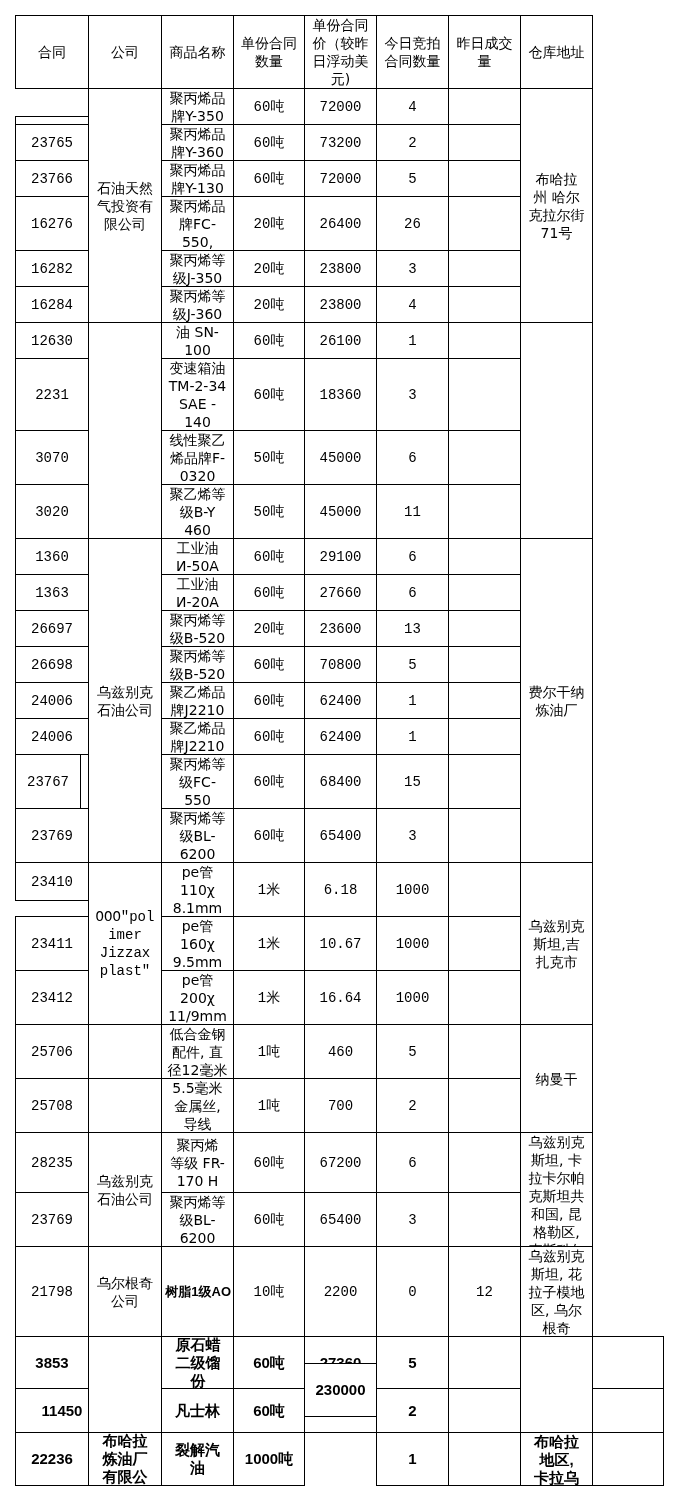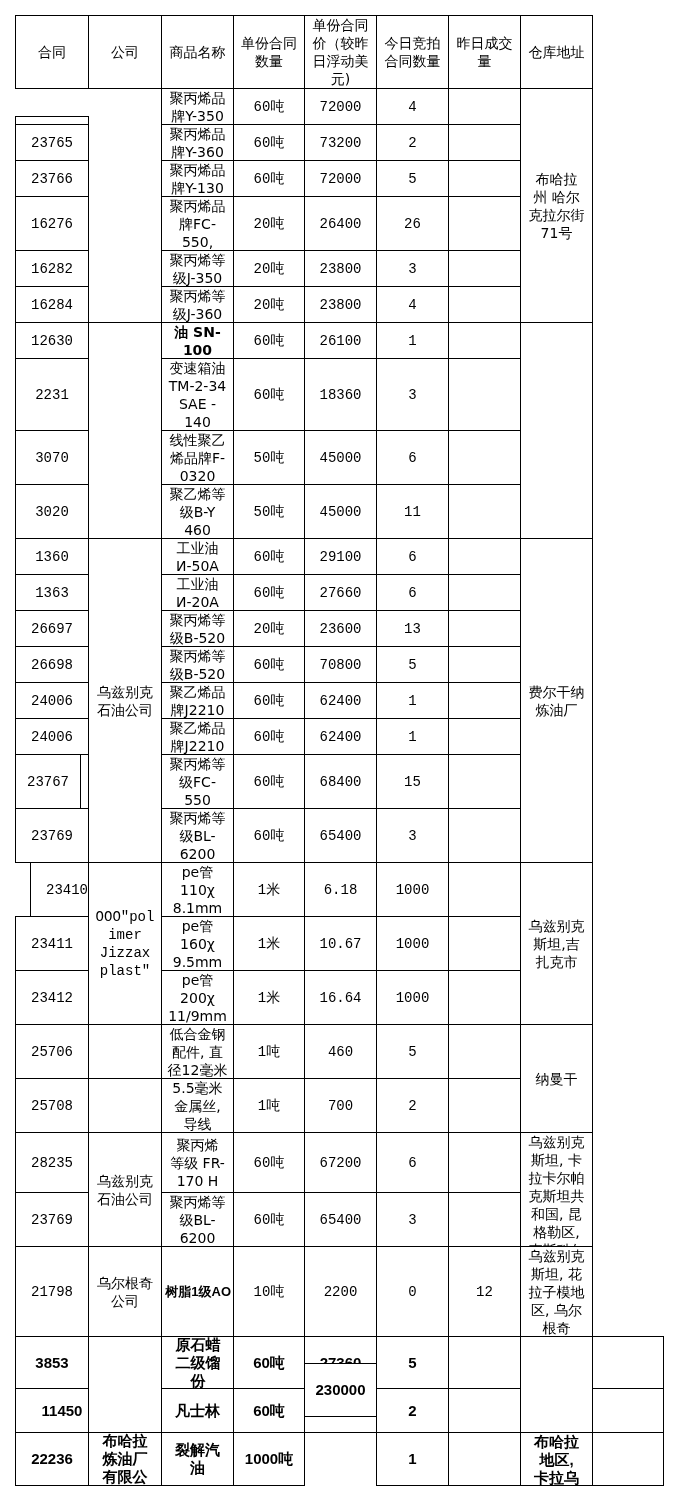--- a/index.html
+++ b/index.html
@@ -97,21 +97,21 @@
     </div>
     <div class="cell mono" style="left: 15px; width: 74px; top: 718px; height: 37px;">
       <span>24006</span>
     </div>
     <div class="cell mono" style="left: 15px; width: 66px; top: 754px; height: 55px;">
       <span>23767</span>
     </div>
     <div class="cell mono" style="left: 15px; width: 74px; top: 808px; height: 55px;">
       <span>23769</span>
     </div>
-    <div class="cell mono" style="left: 30px; width: 74px; top: 862px; height: 55px;">
+    <div class="cell mono" style="left: 15px; width: 74px; top: 862px; height: 39px;">
       <span>23410</span>
     </div>
     <div class="cell mono" style="left: 15px; width: 74px; top: 916px; height: 55px;">
       <span>23411</span>
     </div>
     <div class="cell mono" style="left: 15px; width: 74px; top: 970px; height: 55px;">
       <span>23412</span>
     </div>
     <div class="cell mono" style="left: 15px; width: 74px; top: 1024px; height: 55px;">
       <span>25706</span>
@@ -155,21 +155,21 @@
 550,</span>
     </div>
     <div class="cell hdr" style="left: 161px; width: 73px; top: 250px; height: 37px;">
       <span>聚丙烯等
 级J-350</span>
     </div>
     <div class="cell hdr" style="left: 161px; width: 73px; top: 286px; height: 37px;">
       <span>聚丙烯等
 级J-360</span>
     </div>
-    <div class="cell hdr" style="left: 161px; width: 73px; top: 322px; height: 37px; font-weight: bold;">
+    <div class="cell hdr" style="left: 161px; width: 73px; top: 322px; height: 37px;">
       <span>油 SN-
 100</span>
     </div>
     <div class="cell hdr" style="left: 161px; width: 73px; top: 358px; height: 73px;">
       <span>变速箱油
 TM-2-34
 SAE -
 140</span>
     </div>
     <div class="cell hdr" style="left: 161px; width: 73px; top: 430px; height: 55px;">
@@ -606,20 +606,25 @@
       <span>12</span>
     </div>
     <div class="cell bold" style="left: 448px; width: 73px; top: 1336px; height: 53px;">
       <span></span>
     </div>
     <div class="cell bold" style="left: 448px; width: 73px; top: 1388px; height: 45px;">
       <span></span>
     </div>
     <div class="cell bold" style="left: 448px; width: 73px; top: 1432px; height: 54px;">
       <span></span>
+    </div>
+    <div class="cell hdr" style="left: 88px; width: 74px; top: 88px; height: 235px;">
+      <span>石油天然
+气投资有
+限公司</span>
     </div>
     <div class="cell hdr" style="left: 88px; width: 74px; top: 322px; height: 217px;">
       <span></span>
     </div>
     <div class="cell hdr" style="left: 88px; width: 74px; top: 538px; height: 325px;">
       <span>乌兹别克
 石油公司</span>
     </div>
     <div class="cell mono" style="left: 88px; width: 74px; top: 862px; height: 163px;">
       <span>ООО"pol

